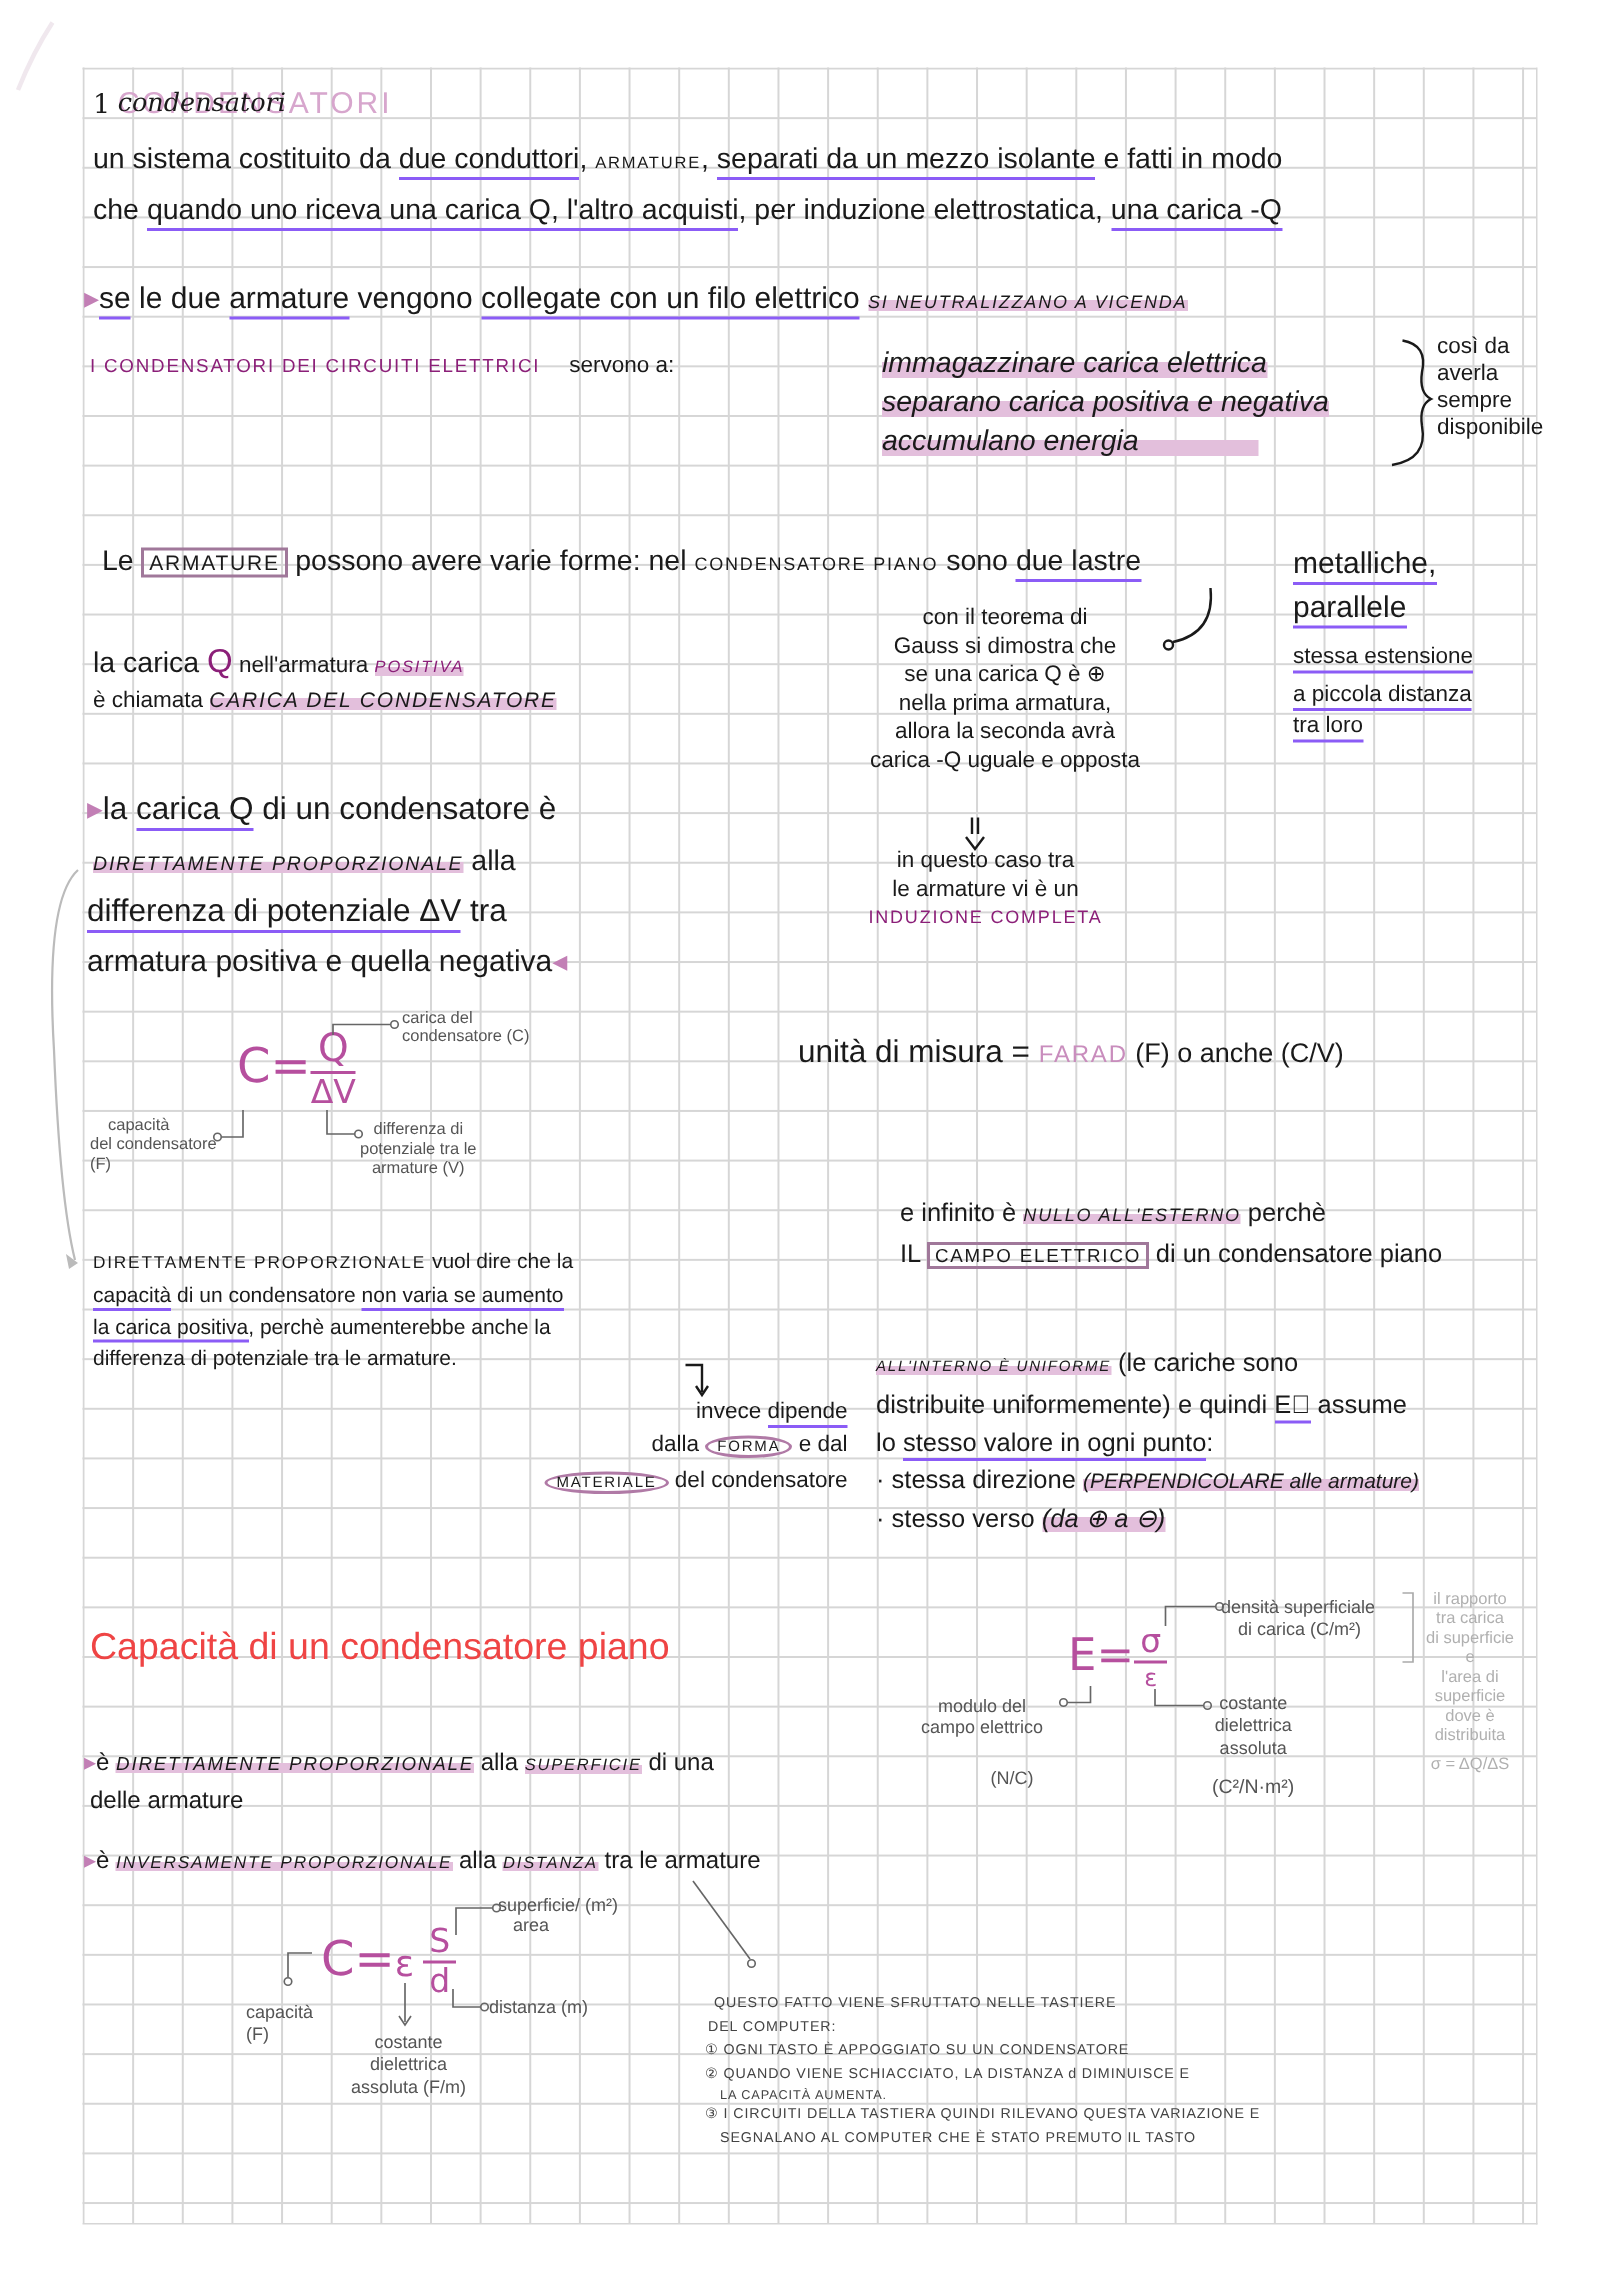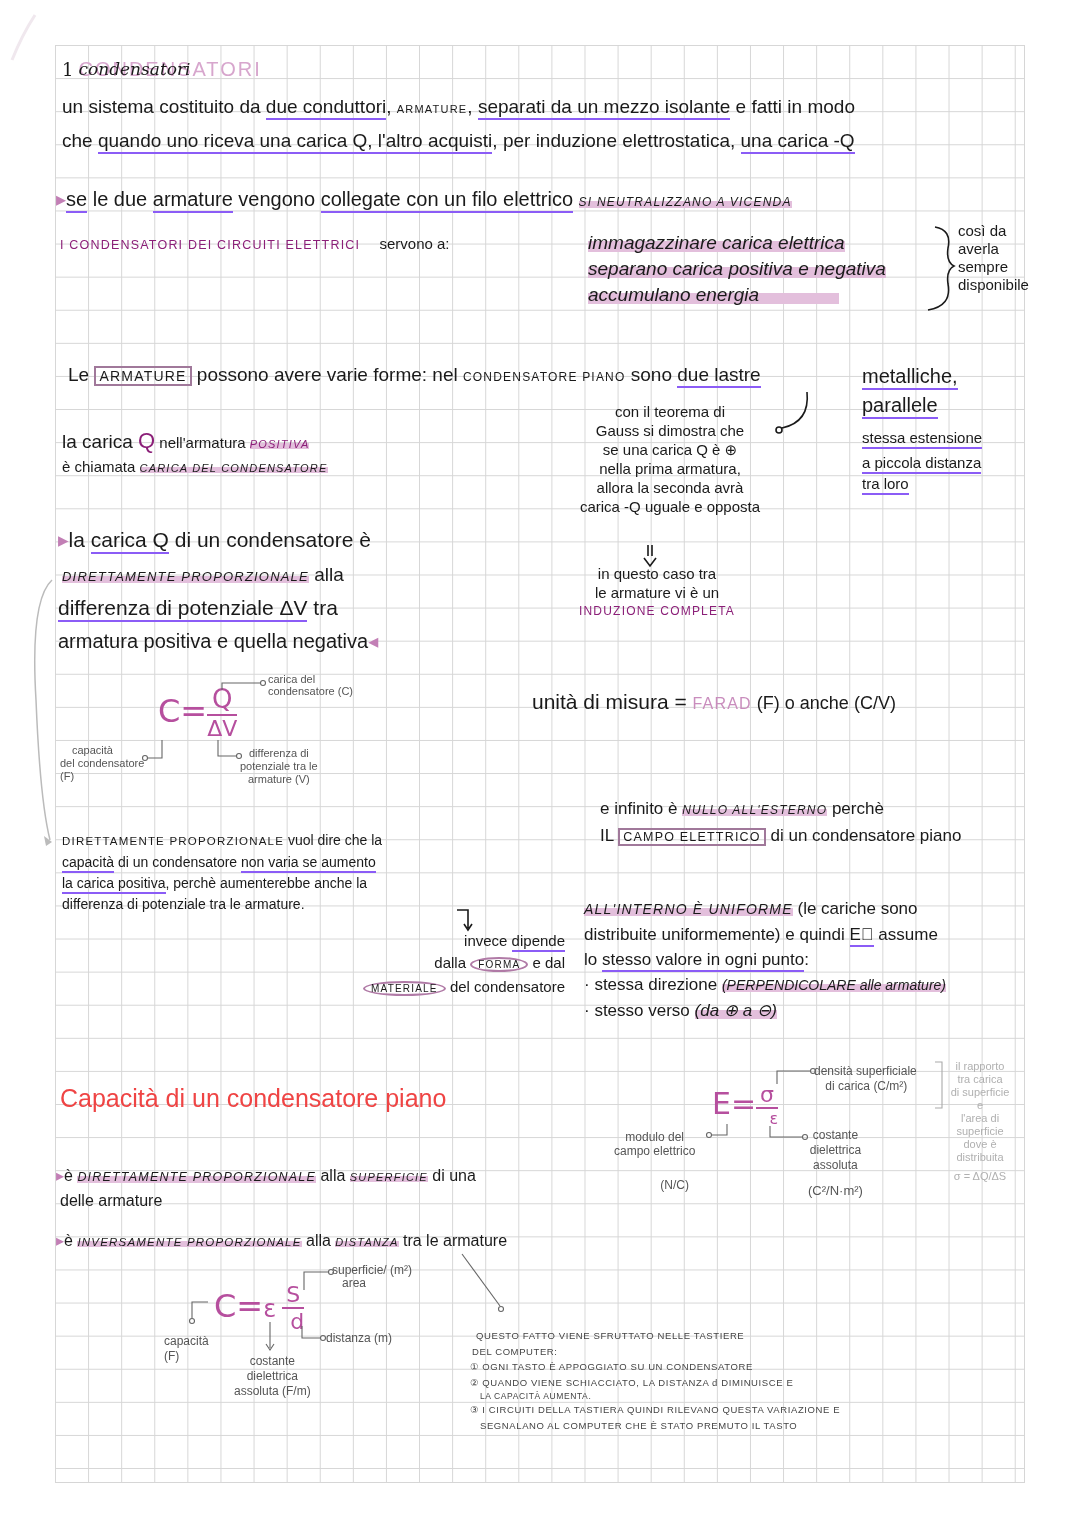--- a/index.html
+++ b/index.html
@@ -26,21 +26,21 @@
   .purple { color:#8b1f78; }
   .grey { color:#555555; }
   .lightgrey { color:#b0b0b0; }
   .hl { background:linear-gradient(to bottom, transparent 45%, #e3bfdc 45%, #e3bfdc 95%, transparent 95%);font-style:italic; }
   .ul { border-bottom:2px solid #8b5cf6; padding-bottom:1px; }
   .box { border:2px solid #a0789a; padding:0 3px; }
   .oval { border:2px solid #b07aa6; border-radius:50%; padding:0 6px; }
   .formula { position:absolute; color:#b64f9e; font-family:"DejaVu Sans", sans-serif; }
   .frac { display:inline-block; text-align:center; vertical-align:middle; }
   .frac .num { display:block; border-bottom:2px solid #b64f9e; padding:0 4px; }
-  .frac .den { display:block;text-align:right; }
+  .frac .den { display:block; }
   .bullet { color:#c27fb5; }
   svg.ov { position:absolute; left:0; top:0; pointer-events:none; }
 </style>
 </head>
 <body>
 
 <div class="sheet"></div>
 
 <div class="t" style="left:62px;top:58px;font-size:18px;">
   <span style="font-family:'DejaVu Serif',serif;">1</span>
@@ -98,21 +98,21 @@
 <div class="t sm" style="left:552px;top:564px;text-align:center;width:210px;line-height:19px;">
   <div>in questo caso tra</div>
   <div>le armature vi è un</div>
   <div class="caps purple" style="font-size:12px;">INDUZIONE COMPLETA</div>
 </div>
 
 <div class="t" style="left:62px;top:428px;">
   <span>la carica </span><span class="purple" style="font-size:22px;">Q</span><span class="sm"> nell'armatura </span><span class="caps purple hl" style="font-size:11px;">positiva</span>
 </div>
 <div class="t sm" style="left:62px;top:458px;">
-  <span>è chiamata </span><span class="caps hl" style="font-size:11px;">CARICA DEL CONDENSATORE</span>
+  <span>è chiamata </span><span class="caps hl" style="font-size:14px;">CARICA DEL CONDENSATORE</span>
 </div>
 
 <div class="t" style="left:58px;top:528px;font-size:21px;">
   <span class="bullet">▸</span><span>la </span><span class="ul">carica Q</span><span> di un condensatore è</span>
 </div>
 <div class="t" style="left:62px;top:564px;">
   <span class="caps hl" style="font-size:13px;">DIRETTAMENTE PROPORZIONALE</span><span> alla</span>
 </div>
 <div class="t" style="left:58px;top:596px;font-size:21px;">
   <span class="ul">differenza di potenziale ΔV</span><span> tra</span>
@@ -153,21 +153,21 @@
   <div><span>invece </span><span class="ul">dipende</span></div>
   <div><span>dalla </span><span class="oval caps" style="font-size:10px;">FORMA</span><span> e dal</span></div>
   <div><span class="oval caps" style="font-size:10px;">MATERIALE</span><span> del condensatore</span></div>
 </div>
 
 <div class="t" style="left:600px;top:796px;font-size:17px;line-height:26px;">
   <div><span>e infinito è </span><span class="caps hl" style="font-size:12px;">NULLO ALL'ESTERNO</span><span> perchè</span></div>
   <div><span>IL </span><span class="box caps" style="font-size:12.5px;">CAMPO ELETTRICO</span><span> di un condensatore piano</span></div>
 </div>
 <div class="t" style="left:584px;top:896px;font-size:17px;line-height:25px;">
-  <div><span class="caps hl" style="font-size:14px;text-align:center;">ALL'INTERNO è UNIFORME</span><span> (le cariche sono</span></div>
+  <div><span class="caps hl" style="font-size:10px;text-align:center;">ALL'INTERNO è UNIFORME</span><span> (le cariche sono</span></div>
   <div><span>distribuite uniformemente) e quindi </span><span class="ul">E⃗</span><span> assume</span></div>
   <div><span>lo </span><span class="ul">stesso valore in ogni punto</span><span>:</span></div>
   <div><span>· stessa direzione </span><span class="hl" style="font-size:14px;">(PERPENDICOLARE alle armature)</span></div>
   <div><span>· stesso verso </span><span class="hl">(da ⊕ a ⊖)</span></div>
 </div>
 
 <div class="formula" style="left:712px;top:1082px;font-size:30px;">
   <span>E</span><span>=</span><span class="frac"><span class="num" style="font-size:22px;">σ</span><span class="den" style="font-size:16px;">ε</span></span>
 </div>
 <div class="t xs grey" style="left:814px;top:1064px;line-height:15px;">

